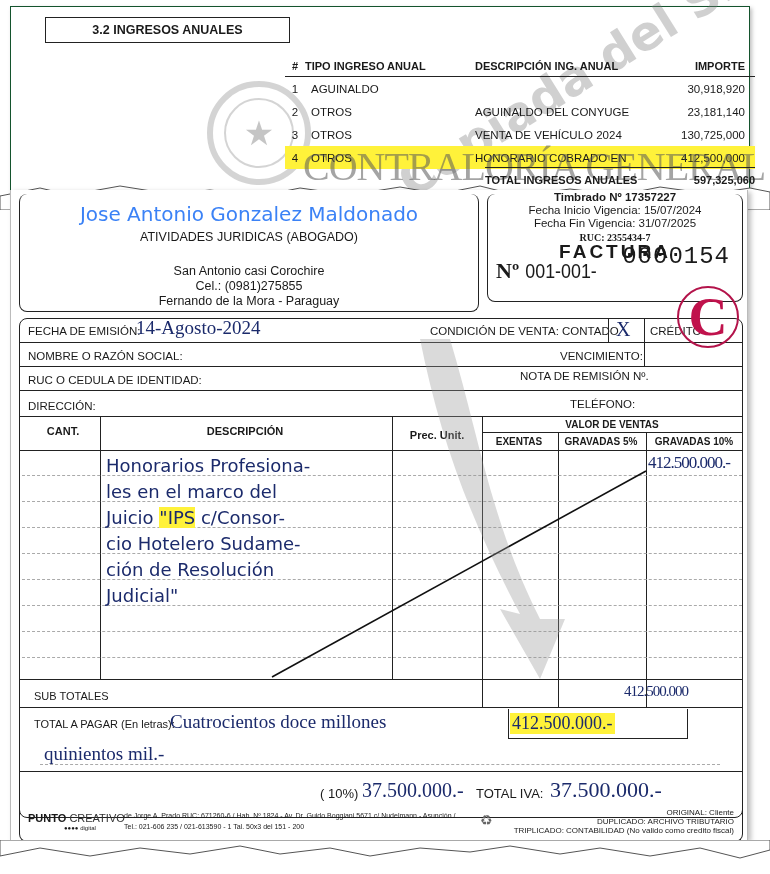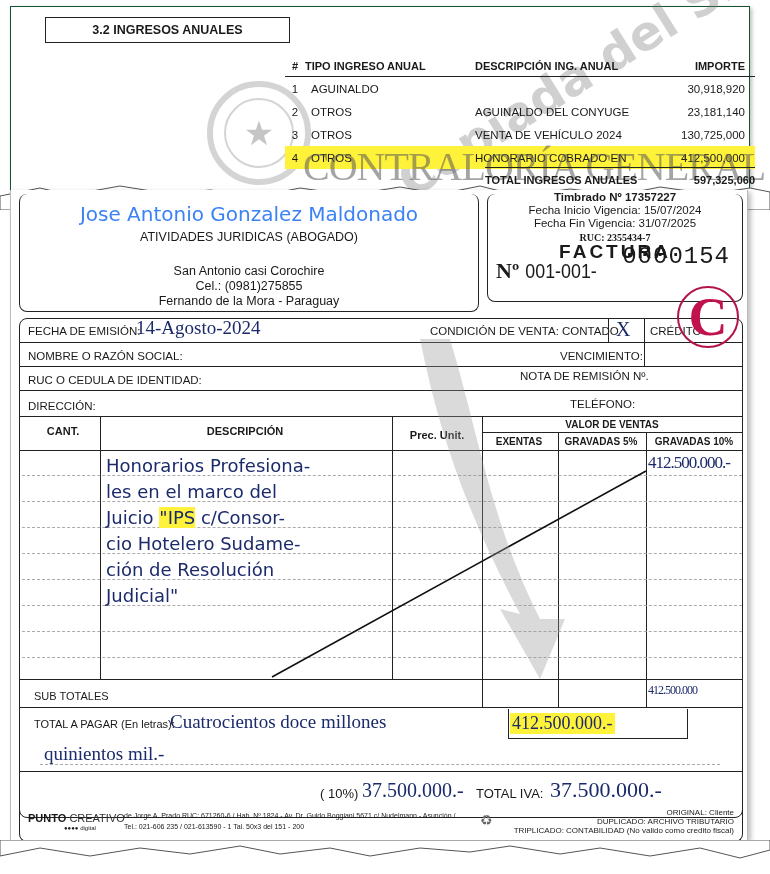--- a/index.html
+++ b/index.html
@@ -221,21 +221,21 @@
 
     <svg style="position:absolute;left:0;top:0;width:724px;height:500px;pointer-events:none;">
       <line x1="252" y1="358" x2="626" y2="152" stroke="#111" stroke-width="1.6"></line>
       <path d="M430,20 C460,120 470,200 520,300 L545,300 L520,360 L480,290 L500,295 C450,200 420,120 400,20 Z" fill="rgba(150,150,150,0.35)"></path>
     </svg>
 
     <span class="hand" style="left:628px;top:134px;font-size:17px;letter-spacing:-1px;">412.500.000.-</span>
 
     <div class="hline" style="left:0;top:360px;width:100%;"></div>
     <span class="label" style="left:14px;top:371px;font-size:11px;">SUB TOTALES</span>
-    <span class="hand" style="left:628px;top:364px;font-size:12px;letter-spacing:-1px;">412.500.000</span>
+    <span class="hand" style="left:604px;top:364px;font-size:15px;letter-spacing:-1px;">412.500.000</span>
     <div class="hline" style="left:0;top:388px;width:100%;"></div>
 
     <span class="label" style="left:14px;top:399px;font-size:11px;">TOTAL A PAGAR (En letras):</span>
     <span class="hand" style="left:150px;top:392px;font-size:19px;">Cuatrocientos doce millones</span>
     <div style="position:absolute;left:488px;top:390px;width:180px;height:30px;border:1px solid #222;border-top:none;"></div>
     <span class="hand hlbox" style="left:490px;top:394px;font-size:18px;padding:0 2px;">412.500.000.-</span>
     <span class="hand" style="left:24px;top:424px;font-size:19px;">quinientos mil.-</span>
     <div class="dline" style="left:20px;top:445px;width:680px;"></div>
     <div class="hline" style="left:0;top:452px;width:100%;"></div>
 

